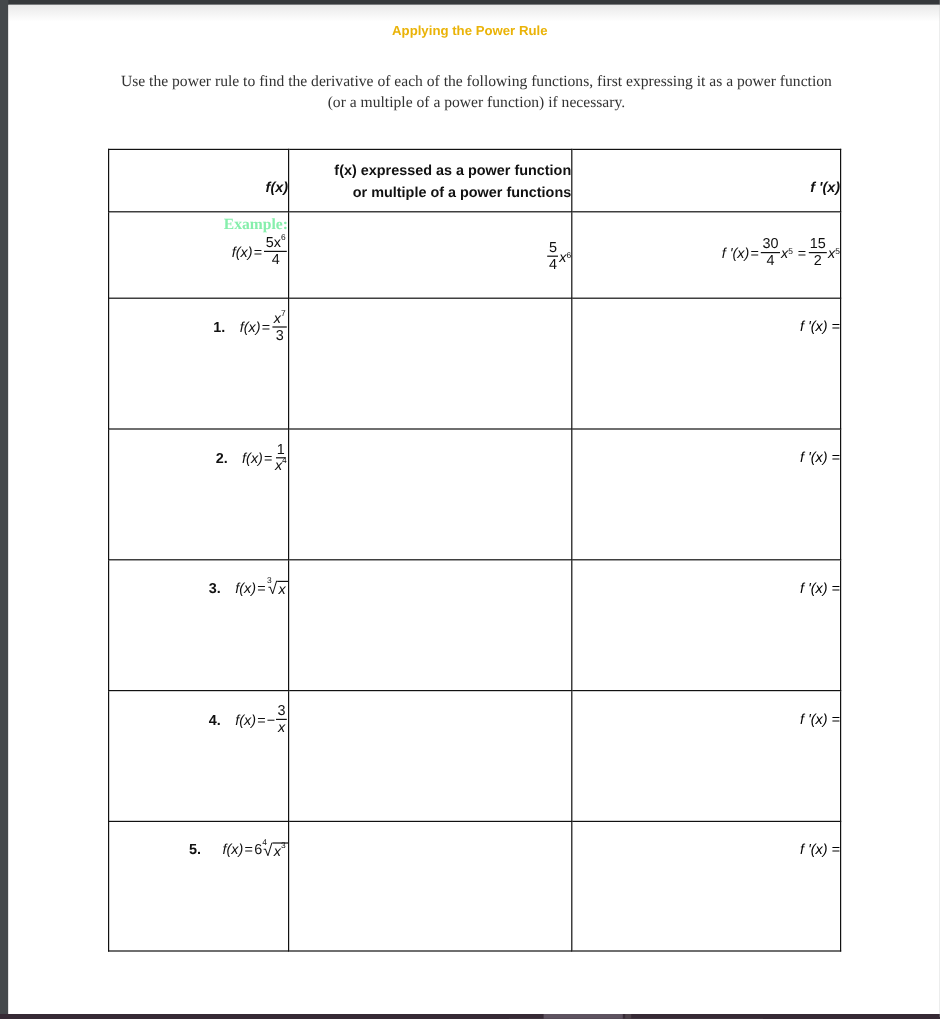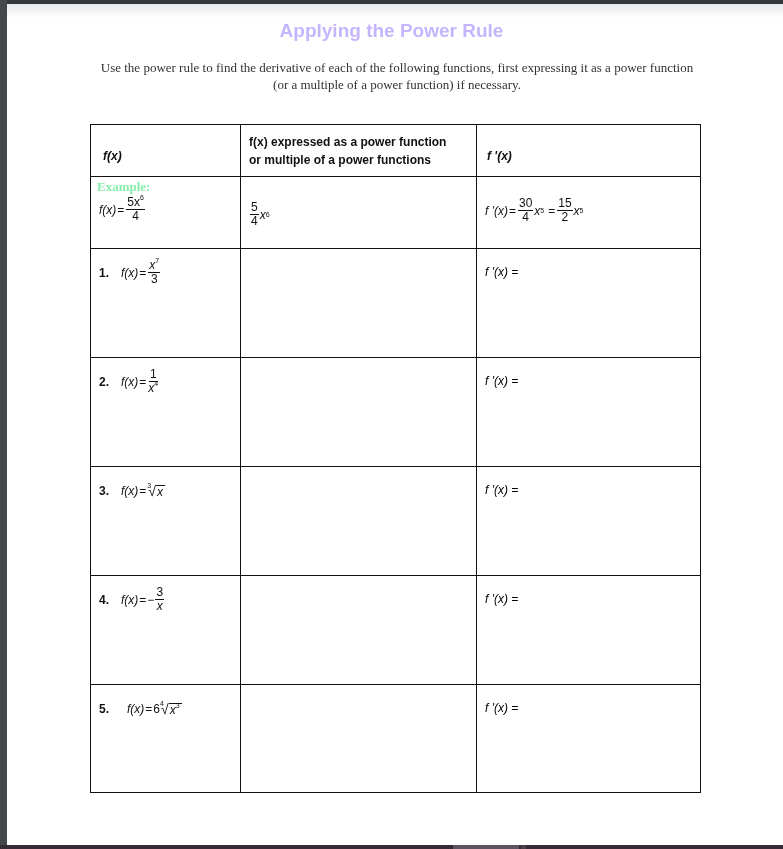--- a/index.html
+++ b/index.html
@@ -14,33 +14,33 @@
     position:absolute; left:7px; top:4px; width:776px; height:841px;
     background:#fff;
     background-image:linear-gradient(to bottom, #e9e9e9 0px, #ffffff 14px);
   }
   .bottombar { position:absolute; left:0; top:845px; width:783px; height:4px; background:#362a35; }
   .bottombar .seg { position:absolute; left:453px; top:0; width:66px; height:4px; background:#5e5360; }
   .bottombar .seg2 { position:absolute; left:521px; top:0; width:5px; height:4px; background:#4b4048; }
 
   .title {
     position:absolute; left:0; width:783px; top:20px; text-align:center;
-    font-family:"Liberation Sans", sans-serif; font-weight:bold; font-size:19px; color:#c4b5fd;
+    font-family:"Liberation Sans", sans-serif; font-weight:bold; font-size:11px; color:#eab308;
   }
   .intro {
     position:absolute; left:97px; top:59px; width:600px;
     font-family:"Liberation Serif", serif; font-size:13px; line-height:17px; color:#333;text-align:center;
   }
 
   table.worksheet {
     position:absolute; left:90px; top:124px;
     border-collapse:collapse; table-layout:fixed;
   }
   table.worksheet td, table.worksheet th {
-    border:1.5px solid #111; vertical-align:top; padding:0; text-align:left;
+    border:1.5px solid #111; vertical-align:top; padding:0; text-align:right;
   }
   col.c1 { width:150px; } col.c2 { width:236px; } col.c3 { width:224px; }
   tr.hdr { height:52px; }
   tr.ex { height:72px; }
   tr.prob { height:109px; }
   tr.last { height:108px; }
 
   .hcell { font-weight:bold; font-size:12px; color:#111; line-height:18px; padding:8px 0 0 8px; }
   .hcell.mid { padding:8px 0 0 8px; }
   .hcell.f { padding-top:22px; padding-left:12px; }

